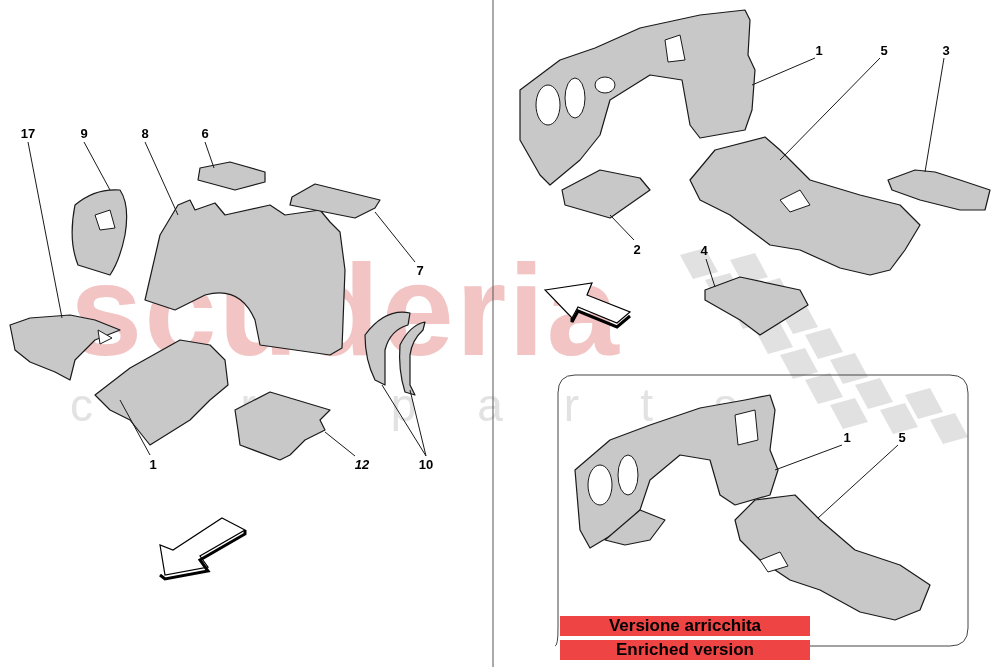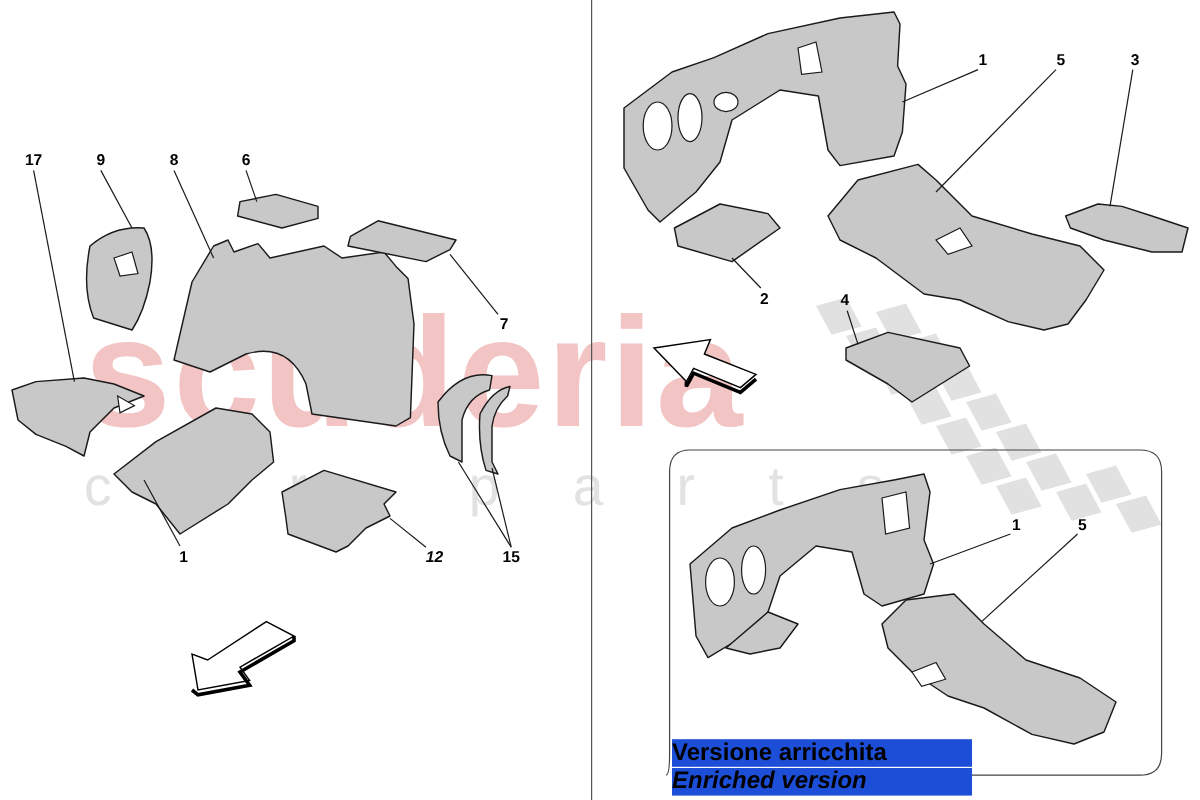--- a/index.html
+++ b/index.html
@@ -2,23 +2,23 @@
 <html><head>
 <meta charset="utf-8">
 <style>
   html, body { margin:0; padding:0; background:#ffffff; }
   body { width:1000px; height:667px; position:relative; overflow:hidden; font-family:"Liberation Sans", sans-serif; }
   #canvas { position:absolute; left:0; top:0; width:1000px; height:667px; }
   .label { position:absolute; font-family:"Liberation Sans", sans-serif; font-weight:bold; font-size:13px; color:#000; transform:translate(-50%,-50%); white-space:nowrap; }
   .wm { position:absolute; font-family:"Liberation Sans", sans-serif; white-space:nowrap; }
   #wm-main { left:70px; top:245px; font-size:130px; font-weight:bold; color:#f2c4c4; letter-spacing:2px; line-height:1; }
   #wm-sub { left:70px; top:382px; font-size:46px; color:#e2e2e2; letter-spacing:61px; line-height:1; }
-  .caption { position:absolute; left:560px; width:250px; text-align:left; font-weight:bold; font-size:20px; color:#000; background:#1d4ed8; }
+  .caption { position:absolute; left:560px; width:250px; text-align:center; font-weight:bold; font-size:17px; color:#000; background:#ef4444; }
   #cap1 { top:616px; }
-  #cap2 { top:640px;font-style:italic; }
+  #cap2 { top:640px; }
 </style>
 </head>
 <body>
 
 <div id="wm-main" class="wm">scuderia</div>
 <div id="wm-sub" class="wm">car parts</div>
 
 <svg id="canvas" viewBox="0 0 1000 667">
 
   <g fill="#dcdcdc" opacity="0.85">
@@ -121,21 +121,21 @@
   </g>
 </svg>
 
 <div class="label" style="left:28px;top:133px;">17</div>
 <div class="label" style="left:84px;top:133px;">9</div>
 <div class="label" style="left:145px;top:133px;">8</div>
 <div class="label" style="left:205px;top:133px;">6</div>
 <div class="label" style="left:420px;top:270px;">7</div>
 <div class="label" style="left:153px;top:464px;">1</div>
 <div class="label" style="left:362px;top:464px;font-style:italic;">12</div>
-<div class="label" style="left:426px;top:464px;">15</div>
+<div class="label" style="left:426px;top:464px;">10</div>
 
 <div class="label" style="left:819px;top:50px;">1</div>
 <div class="label" style="left:884px;top:50px;">5</div>
 <div class="label" style="left:946px;top:50px;">3</div>
 <div class="label" style="left:637px;top:249px;">2</div>
 <div class="label" style="left:704px;top:250px;">4</div>
 
 <div class="label" style="left:847px;top:437px;">1</div>
 <div class="label" style="left:902px;top:437px;">5</div>
 

